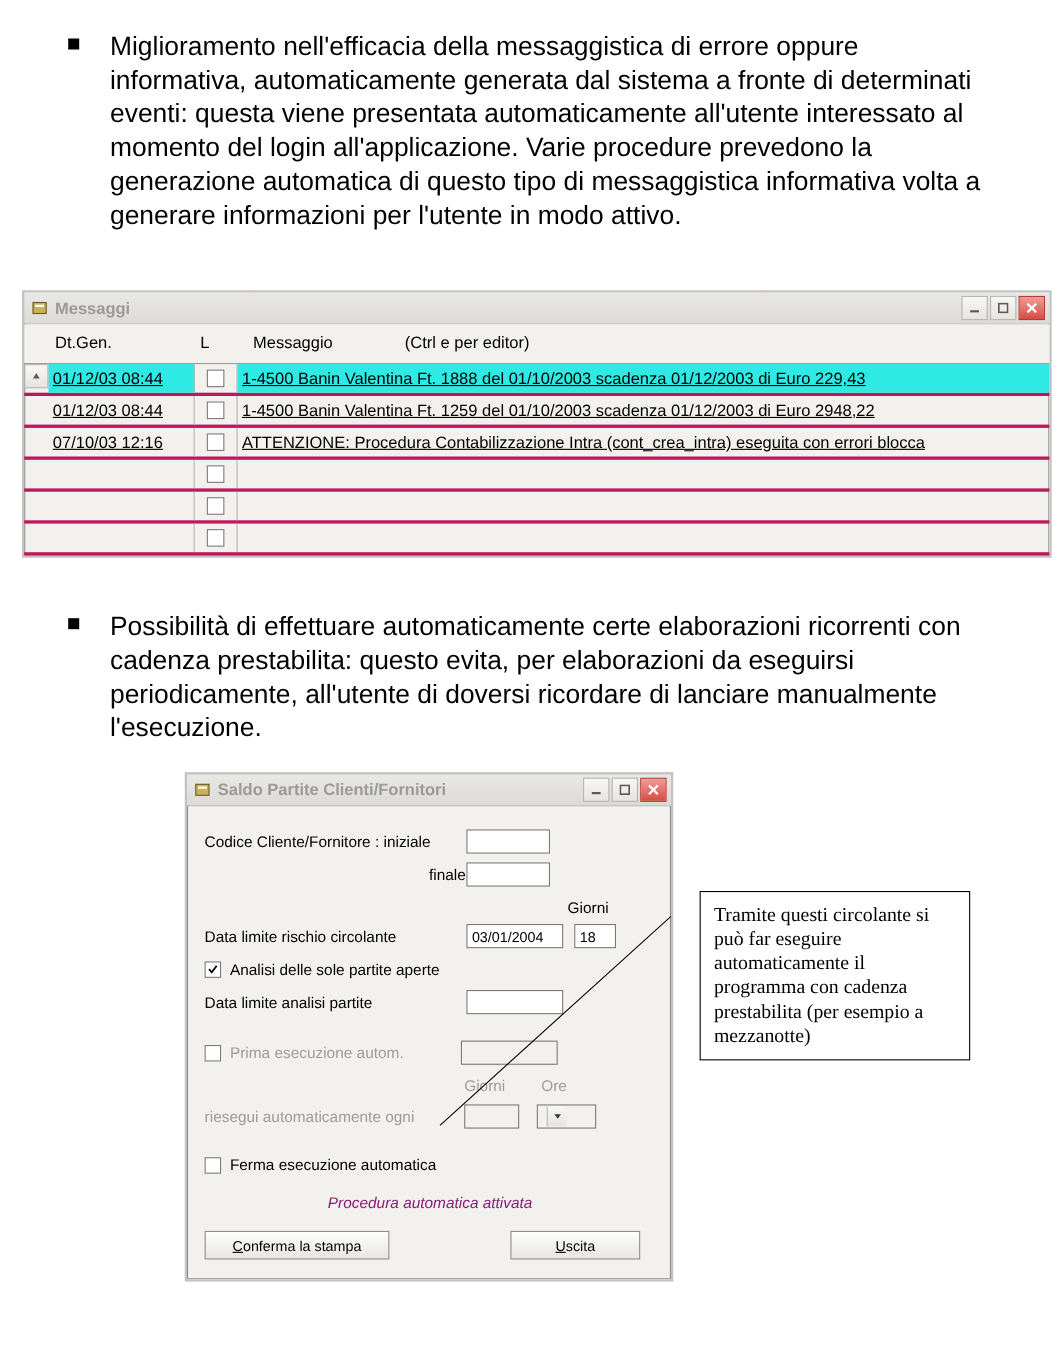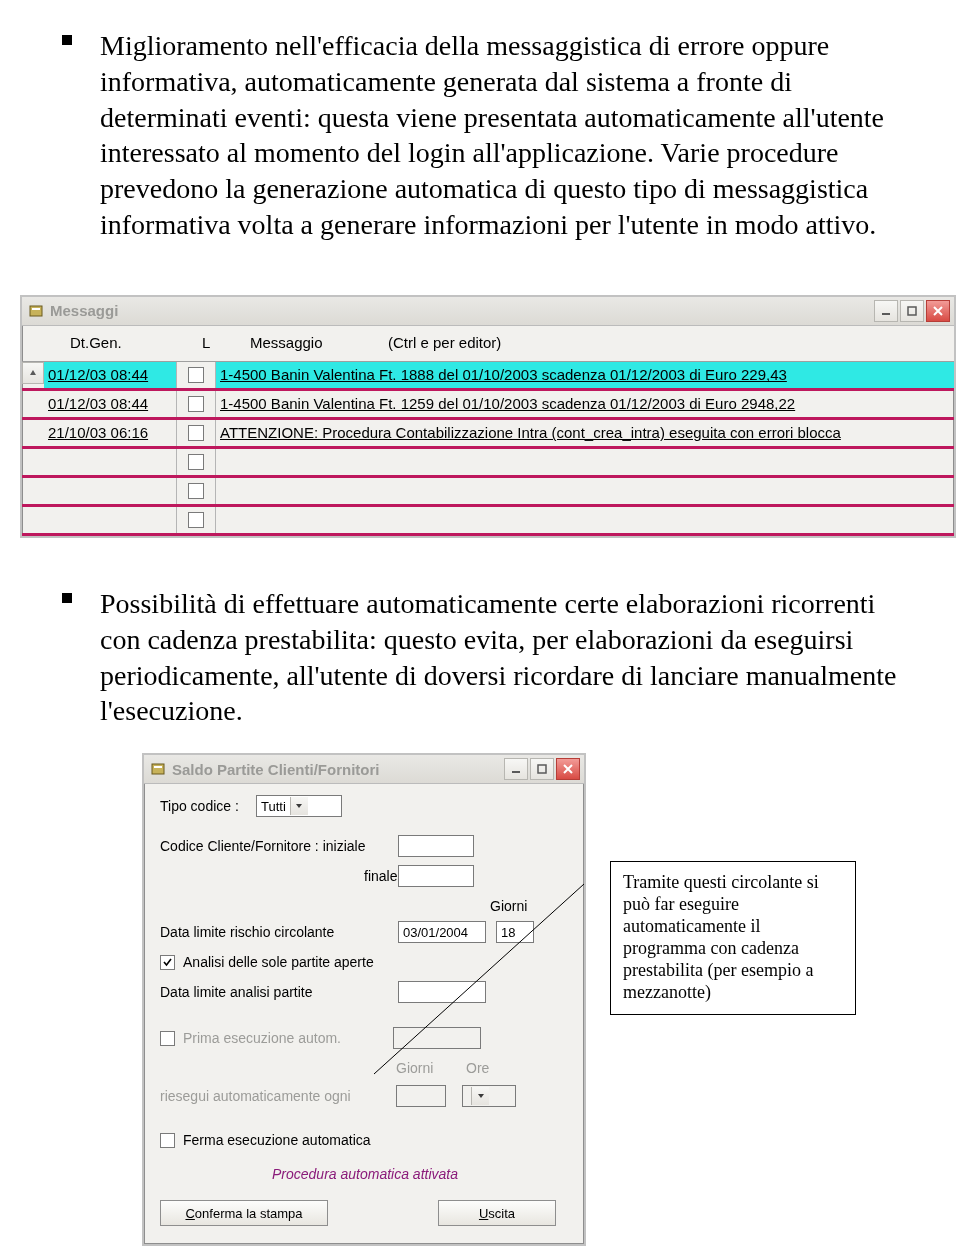--- a/index.html
+++ b/index.html
@@ -14,24 +14,23 @@
     padding: 28px 52px 28px 52px;
   }
   
   ul.body-list {
     list-style: none;
     margin: 0 0 24px 0;
     padding: 0;
   }
   ul.body-list li {
     position: relative;
-    font-size: 28px;
+    font-size: 24px;
     line-height: 1.28;
     padding-left: 48px;
-    font-family: Liberation Serif, serif;
   }
   ul.body-list li::before {
     content: "";
     position: absolute;
     left: 10px;
     top: 7px;
     width: 10px;
     height: 10px;
     background: #000;
   }
@@ -86,21 +85,20 @@
   .messages-window {
     margin-left: -32px;
     width: 932px;
   }
   .headers {
     display: flex;
     font-size: 15px;
     color: #000;
     padding: 8px 8px 10px 28px;
     background: #f2f1ee;
-    margin-left: 20px;
   }
   .headers .col-dt { width: 132px; }
   .headers .col-l  { width: 48px; }
   .headers .col-msg{ width: 138px; }
   .headers .col-editor {}
   .grid {
     border-top: 1px solid #9f9f9f;
     position: relative;
   }
   .scroll-up {
@@ -159,20 +157,21 @@
   .row.selected .cell-dt,
   .row.selected .cell-msg {
     background: #2fe9e4;
   }
   
   .saldo-wrap {
     display: flex;
     align-items: flex-start;
     gap: 24px;
     margin-top: 20px;
+    justify-content: center;
   }
   .saldo-window {
     margin-left: 90px;
     width: 440px;
   }
   .saldo-body {
     padding: 10px 14px 12px 16px;
     font-size: 14px;
     color: #000;
     position: relative;
@@ -315,21 +314,21 @@
         <span class="cell-msg">1-4500 Banin Valentina Ft. 1888 del 01/10/2003 scadenza 01/12/2003 di Euro 229,43</span>
       </div>
       <div class="row">
         <span class="cell-dt">01/12/03 08:44</span>
         <span class="cell-l">
             <span class="chk"></span>
           </span>
         <span class="cell-msg">1-4500 Banin Valentina Ft. 1259 del 01/10/2003 scadenza 01/12/2003 di Euro 2948,22</span>
       </div>
       <div class="row">
-        <span class="cell-dt">21/10/03 06:16</span>
+        <span class="cell-dt">07/10/03 12:16</span>
         <span class="cell-l">
             <span class="chk"></span>
           </span>
         <span class="cell-msg">ATTENZIONE: Procedura Contabilizzazione Intra (cont_crea_intra) eseguita con errori blocca</span>
       </div>
 
       <div class="row">
         <span class="cell-dt"></span>
         <span class="cell-l">
             <span class="chk"></span>
@@ -388,31 +387,20 @@
           </span>
         </span>
       </div>
 
       <div class="saldo-body">
 
         <svg class="callout-line" style="left:0;top:0" width="440" height="300">
           <line x1="230" y1="290" x2="440" y2="100" stroke="#000" stroke-width="1"></line>
         </svg>
 
-        <div class="form-row">
-          <span class="label" style="width:96px">Tipo codice :</span>
-          <span class="combo" style="width:80px">
-            <span>Tutti</span>
-            <span class="arrow">
-              <svg width="8" height="8">
-                  <path d="M1 2 L4 6 L7 2 Z" fill="#3a3a3a"></path>
-                </svg>
-            </span>
-          </span>
-        </div>
 
         <div style="height:10px"></div>
 
         <div class="form-row">
           <span class="label" style="width:238px">Codice Cliente/Fornitore : iniziale</span>
           <span class="txt" style="width:66px"></span>
         </div>
         <div class="form-row">
           <span class="label" style="width:238px;text-align:right;padding-right:0"><span style="display:inline-block;width:100%;text-align:left;padding-left:204px">finale</span></span>
           <span class="txt" style="width:66px"></span>

